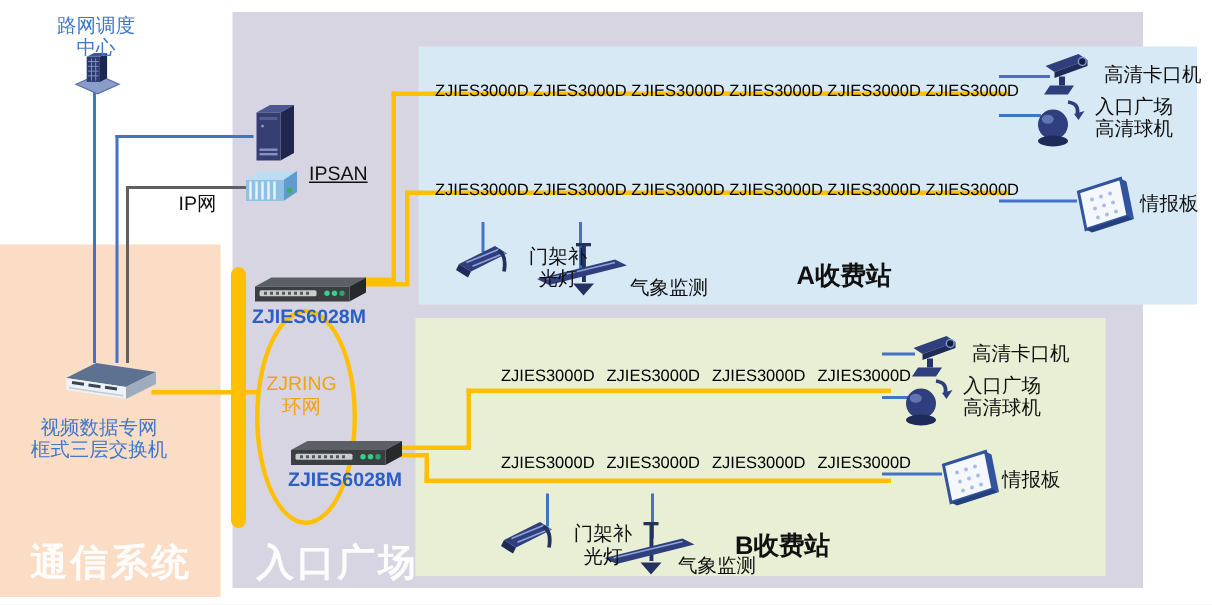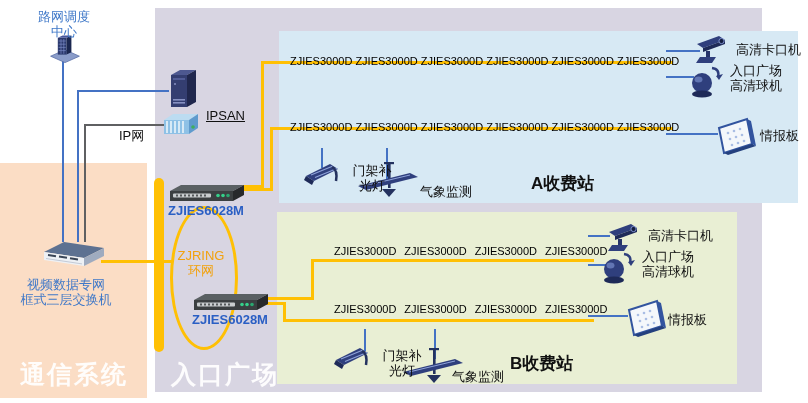--- a/index.html
+++ b/index.html
@@ -383,18 +383,18 @@
   <div class="lbl" style="left:668px;top:312px;">情报板</div>
   <svg class="ic" style="left:334px;top:344px;" width="44" height="32" viewBox="0 0 44 32">
       <use href="#light"></use>
     </svg>
   <div class="lbl center" style="left:378px;top:348px;width:48px;">门架补
 光灯</div>
   <svg class="ic" style="left:397px;top:346px;" width="84" height="38" viewBox="0 0 84 38">
       <use href="#weather"></use>
     </svg>
   <div class="lbl" style="left:452px;top:369px;">气象监测</div>
-  <div class="station-title" style="left:510px;top:352px;">B收费站</div>
+  <div class="station-title" style="left:490px;top:352px;">B收费站</div>
 
   <div class="sys-title" style="left:13px;top:358px;width:122px;">通信系统</div>
   <div class="sys-title" style="left:168px;top:358px;width:114px;">入口广场</div>
 
 </div>
 
 </body></html>

